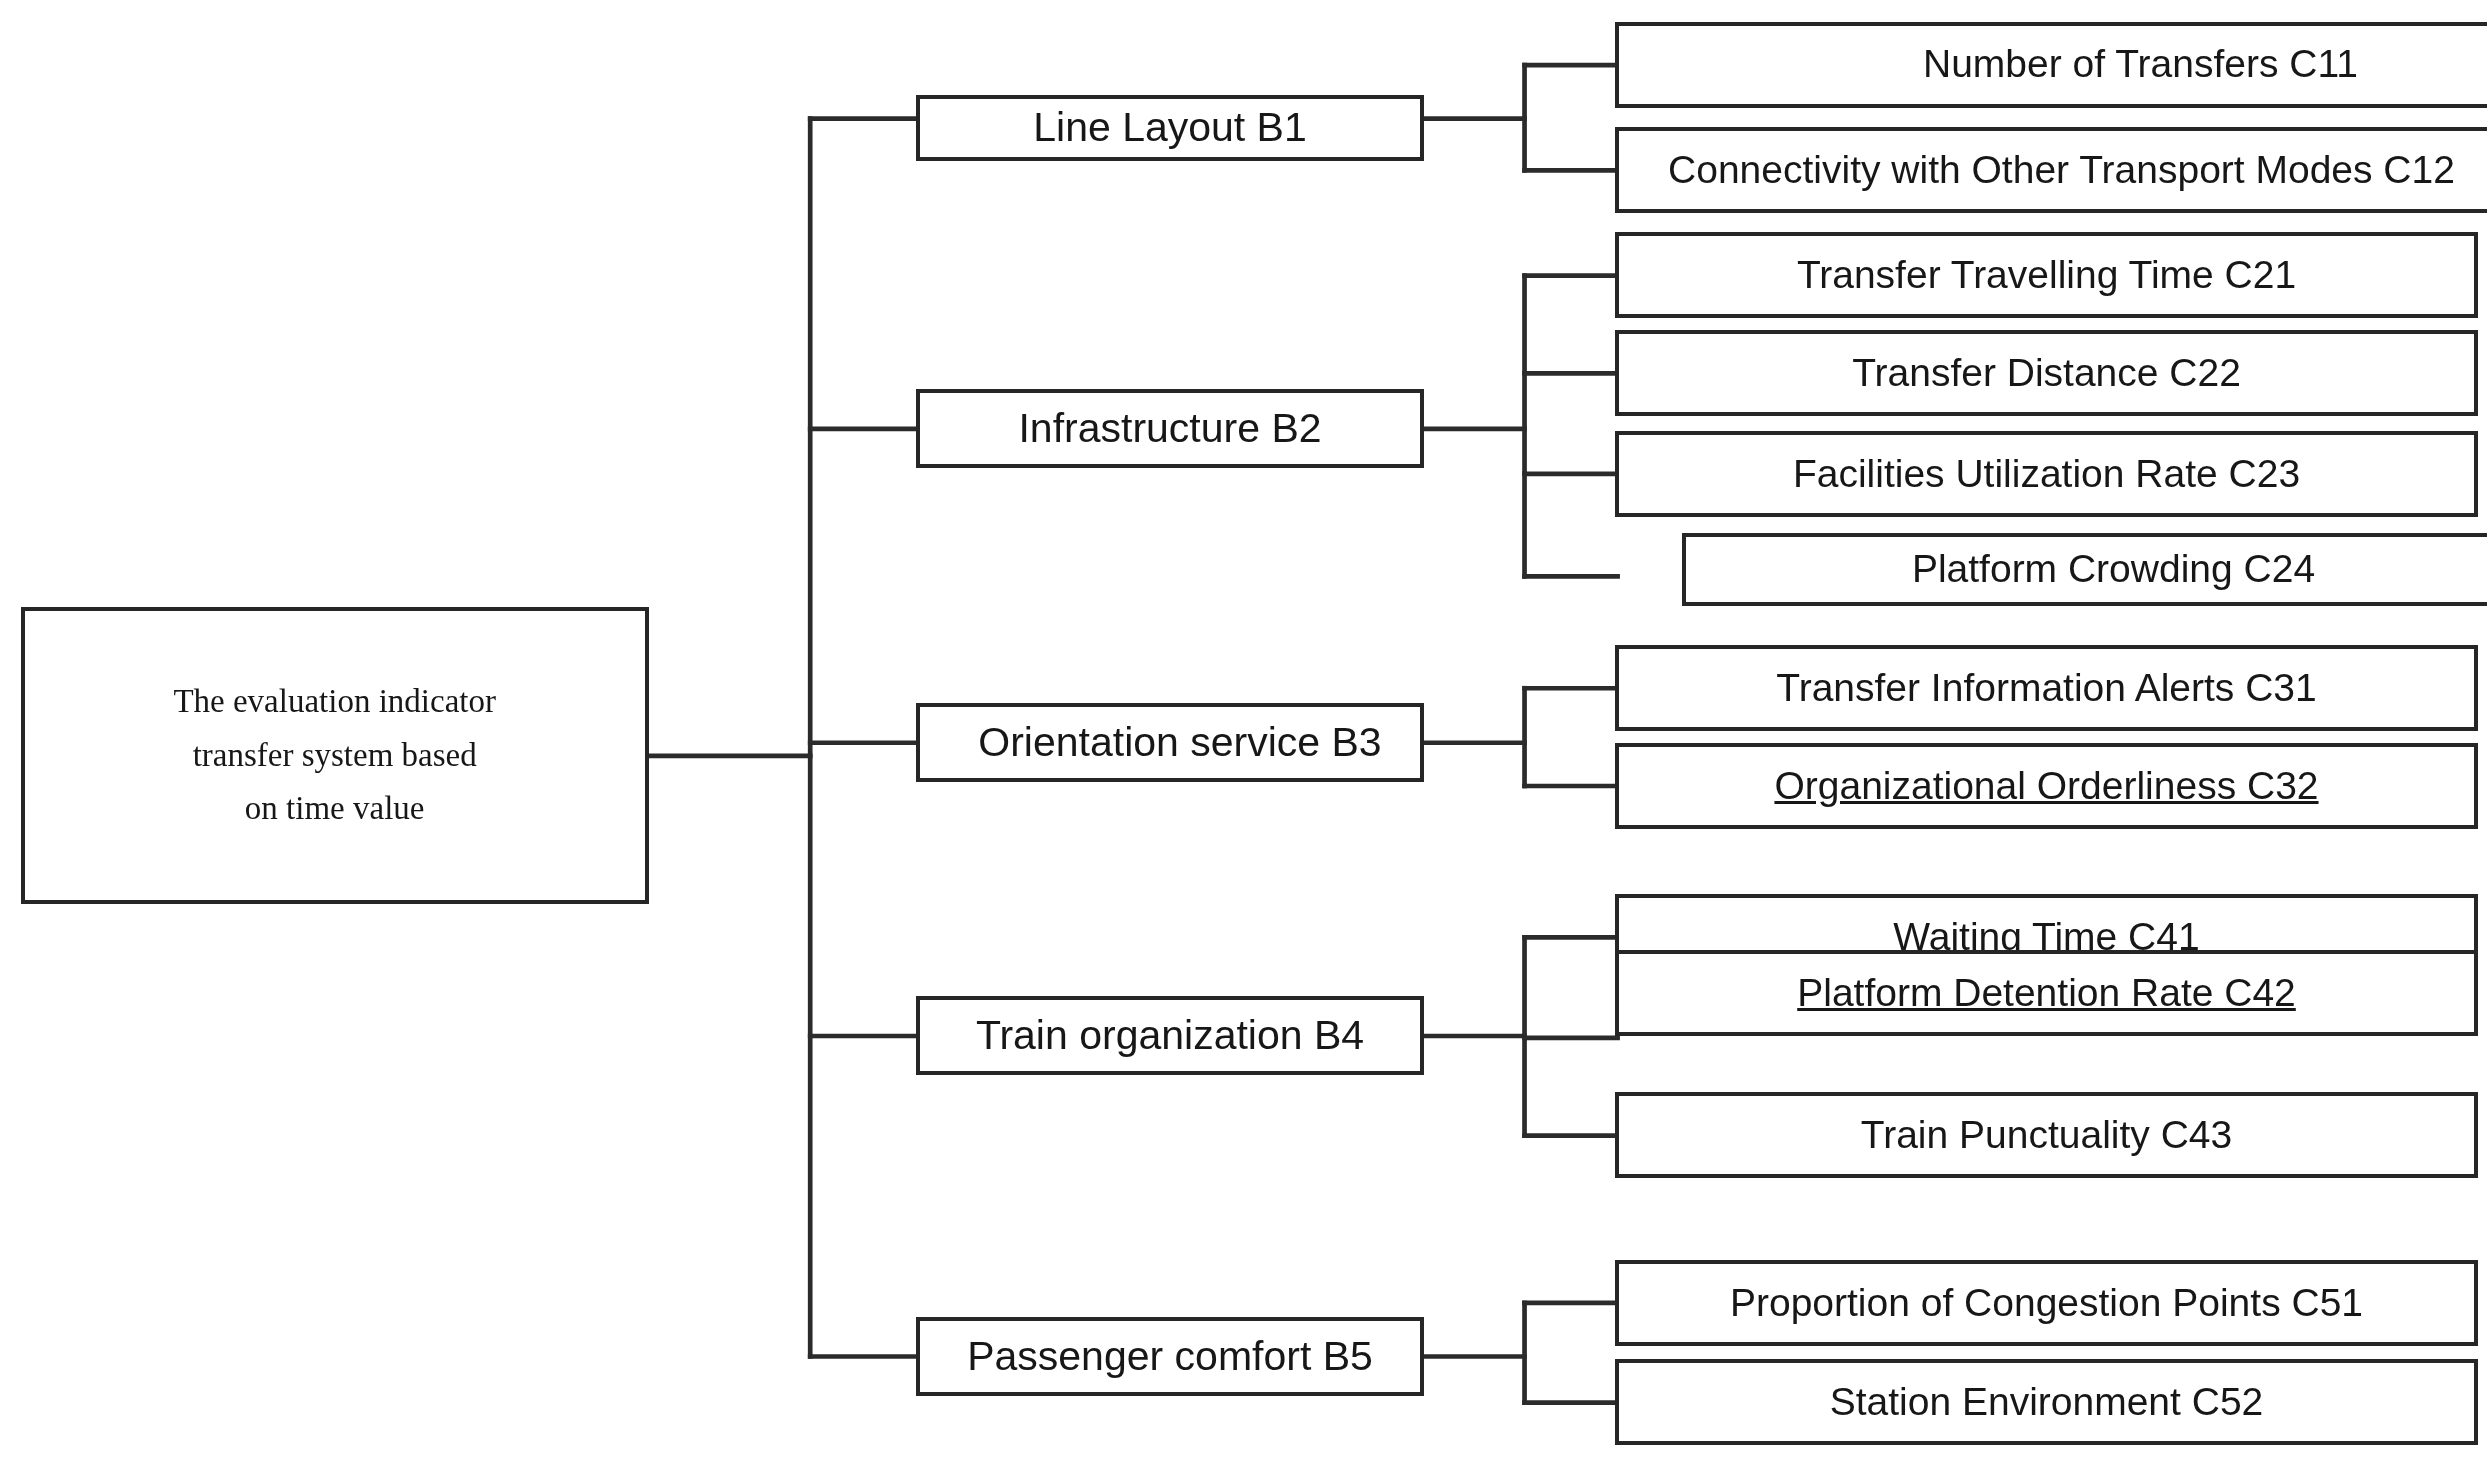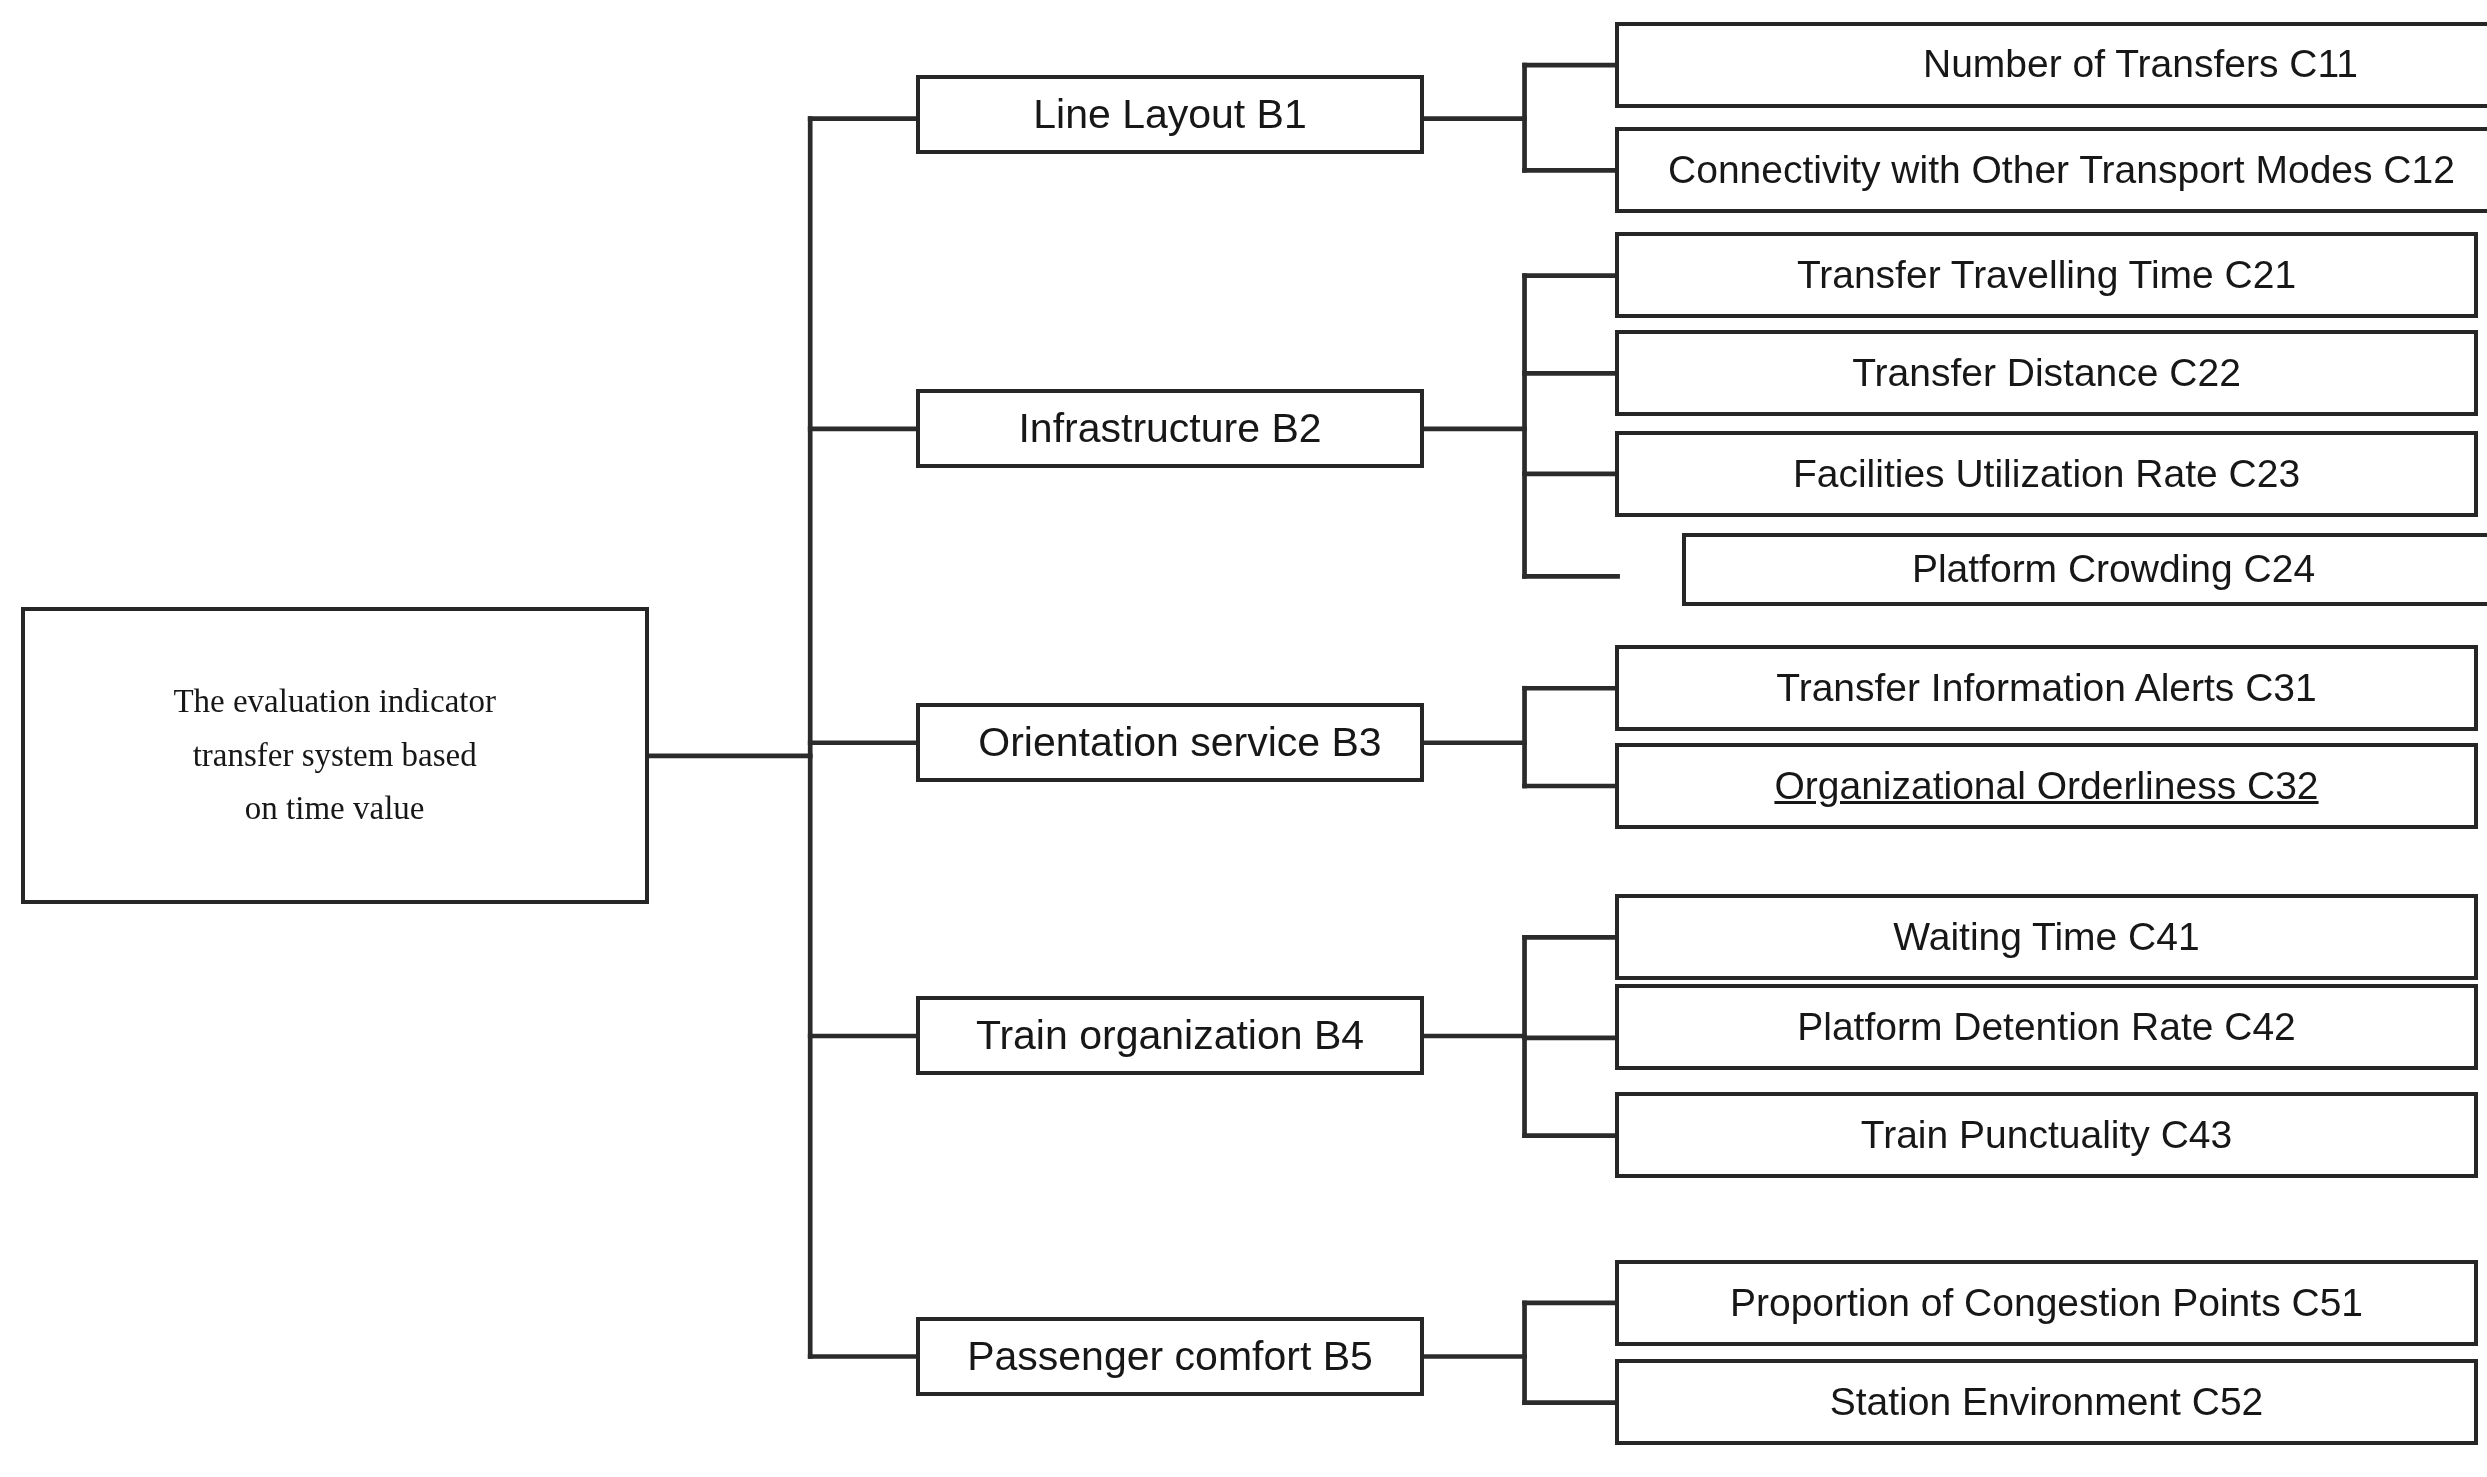--- a/index.html
+++ b/index.html
@@ -79,38 +79,38 @@
   </svg>
 
   <div class="box root" style="left:20.7px;top:607px;width:628px;height:297px;">
     <div>
       <span class="rline">The evaluation indicator</span>
       <span class="rline">transfer system based</span>
       <span class="rline">on time value</span>
     </div>
   </div>
 
-  <div class="box bnode" style="left:916px;top:75px;width:508px;height:79px;">Line Layout B1</div>
+  <div class="box bnode" style="left:916px;top:95px;width:508px;height:66px;">Line Layout B1</div>
   <div class="box bnode" style="left:916px;top:389px;width:508px;height:79px;">Infrastructure B2</div>
   <div class="box bnode" style="left:916px;top:703px;width:508px;height:79px;padding-left:20px;">Orientation service B3</div>
   <div class="box bnode" style="left:916px;top:996px;width:508px;height:79px;">Train organization B4</div>
   <div class="box bnode" style="left:916px;top:1317px;width:508px;height:79px;">Passenger comfort B5</div>
 
   <div class="box cnode" style="left:1615px;top:21.6px;width:1031px;height:86px;padding-left:20px;">Number of Transfers C11</div>
   <div class="box cnode" style="left:1615px;top:127px;width:893px;height:86px;">Connectivity with Other Transport Modes C12</div>
 
   <div class="box cnode" style="left:1615px;top:232px;width:863px;height:86px;">Transfer Travelling Time C21</div>
   <div class="box cnode" style="left:1615px;top:330px;width:863px;height:86px;">Transfer Distance C22</div>
   <div class="box cnode" style="left:1615px;top:431px;width:863px;height:86px;">Facilities Utilization Rate C23</div>
   <div class="box cnode" style="left:1682px;top:533px;width:863px;height:73px;">Platform Crowding C24</div>
 
   <div class="box cnode" style="left:1615px;top:645px;width:863px;height:86px;">Transfer Information Alerts C31</div>
   <div class="box cnode" style="left:1615px;top:743px;width:863px;height:86px;text-decoration:underline;">Organizational Orderliness C32</div>
 
   <div class="box cnode" style="left:1615px;top:894px;width:863px;height:86px;">Waiting Time C41</div>
-  <div class="box cnode" style="left:1615px;top:984px;width:863px;height:86px;">Platform Detention Rate C42</div>
+  <div class="box cnode" style="left:1615px;top:950px;width:863px;height:86px;text-decoration:underline;">Platform Detention Rate C42</div>
   <div class="box cnode" style="left:1615px;top:1092px;width:863px;height:86px;">Train Punctuality C43</div>
 
   <div class="box cnode" style="left:1615px;top:1260px;width:863px;height:86px;">Proportion of Congestion Points C51</div>
   <div class="box cnode" style="left:1615px;top:1359px;width:863px;height:86px;">Station Environment C52</div>
 
 </div>
 
 
 </body></html>

